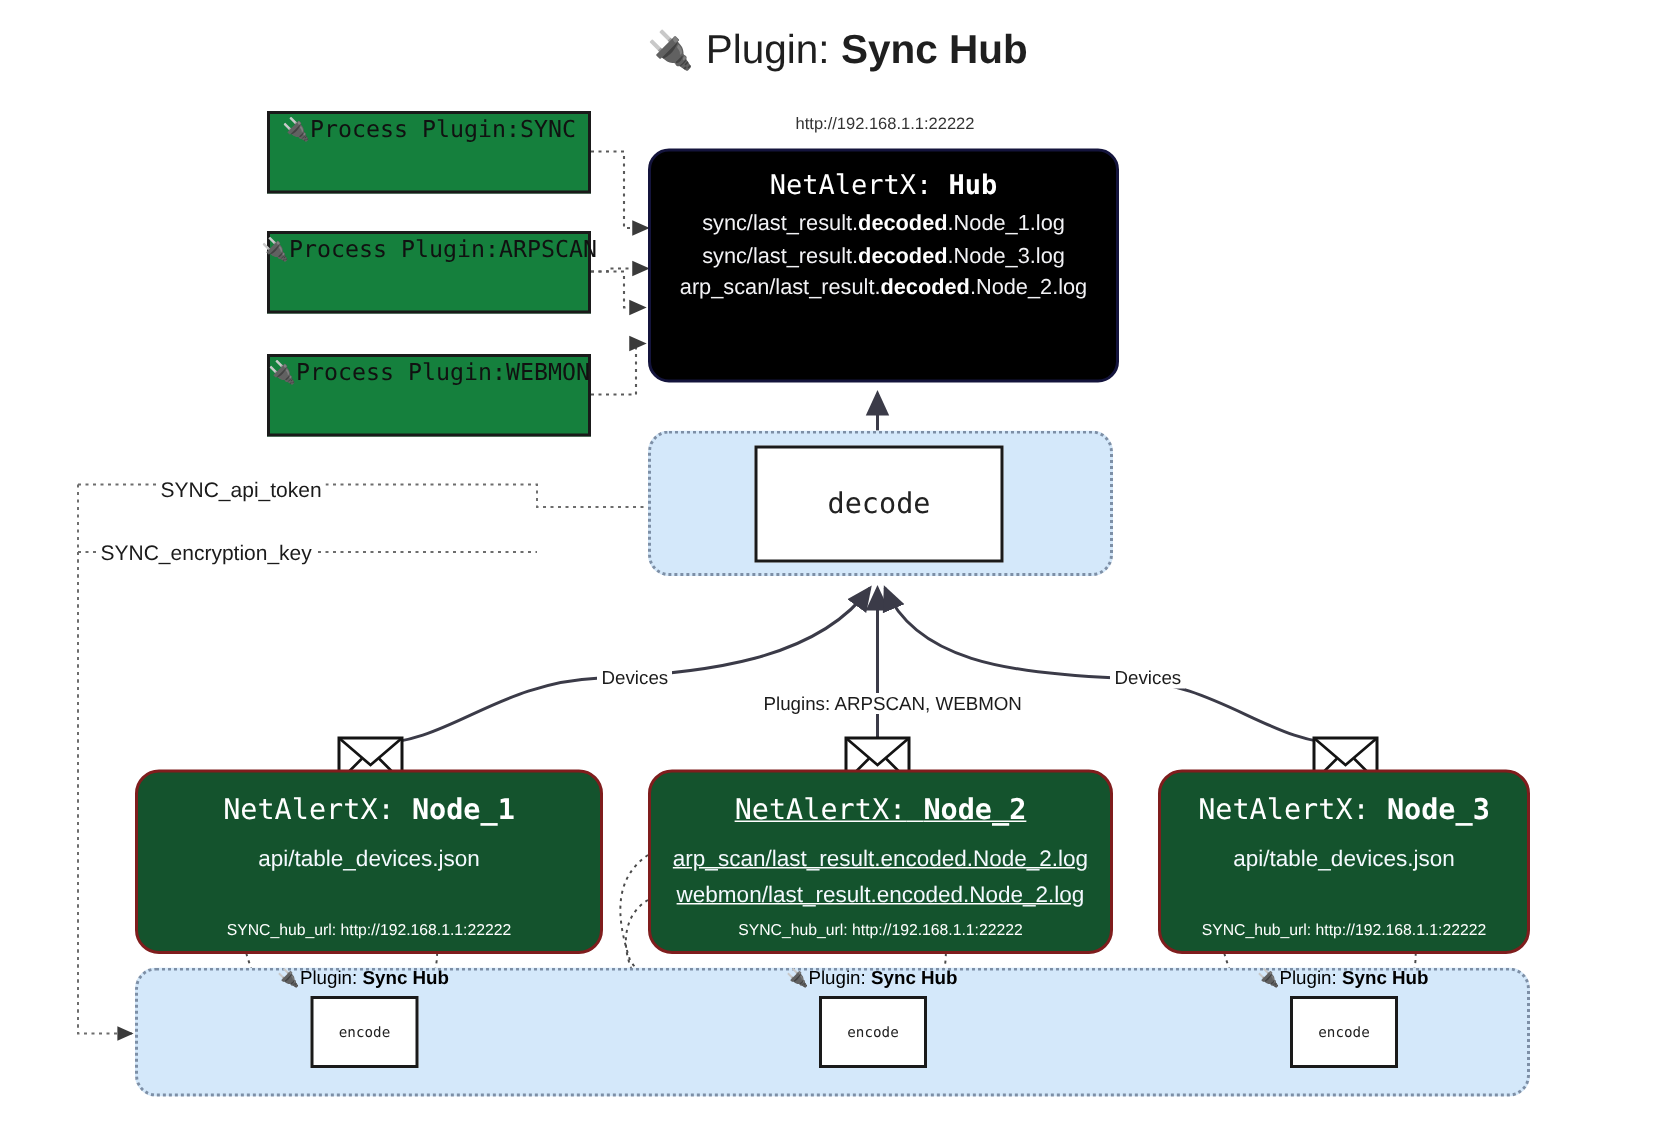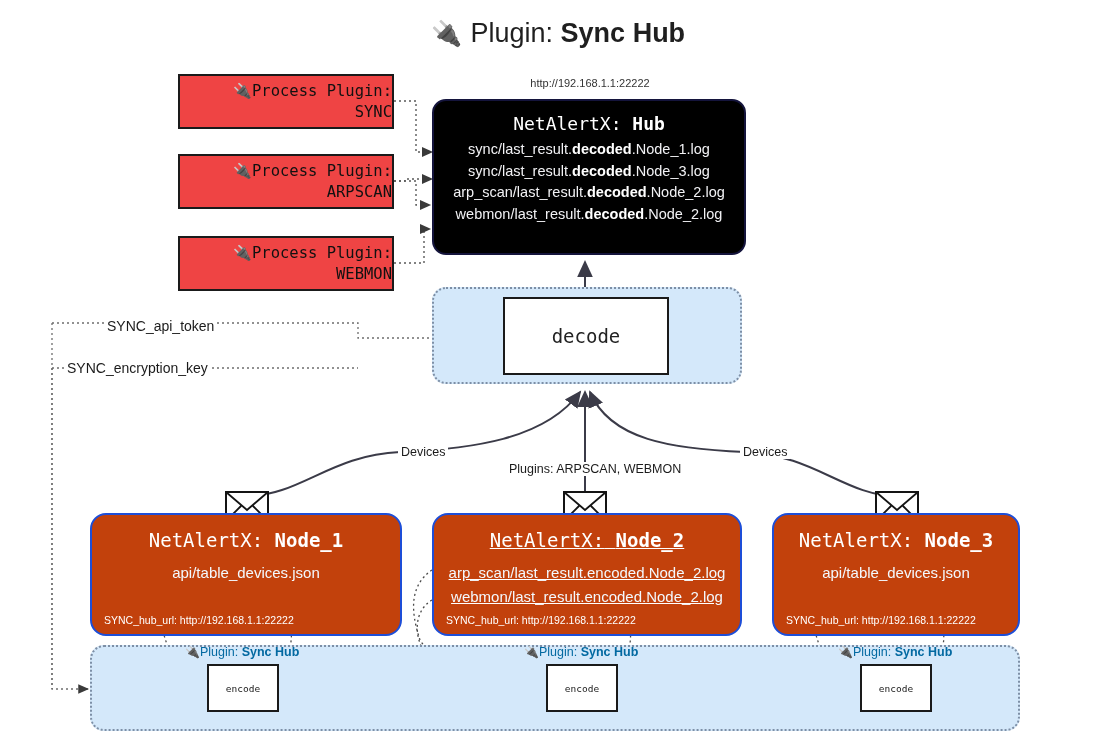--- a/index.html
+++ b/index.html
@@ -36,25 +36,25 @@
     left: 430px; top: 77px; width: 320px;
     text-align: center;
     font-size: 11px;
     color: #333;
   }
 
   
   .proc-box {
     width: 216px; height: 55px;
     border: 2px solid #1a1a1a;
-    background: #ef4444;
+    background: #15803d;
     box-sizing: border-box;
     display: flex;
-    flex-direction: column;
-    align-items: flex-end;
+    flex-direction: row;
+    align-items: flex-start;
     justify-content: center;
     font-family: "DejaVu Sans Mono", "Liberation Mono", monospace;
     font-size: 15.5px;
     color: #111;
     line-height: 1.32;
   }
   .proc-box .l1 { white-space: nowrap; }
   .proc-box .l2 { white-space: nowrap; }
   .proc-box .plug { font-family: "DejaVu Sans", sans-serif; font-size: 15px; }
 
@@ -112,33 +112,33 @@
     color: #222;
   }
   #decode { left: 503px; top: 297px; width: 166px; height: 78px; font-size: 19px; }
   .encode-box { width: 72px; height: 48px; font-size: 9.5px; }
   #encode1 { left: 207px; top: 664px; }
   #encode2 { left: 546px; top: 664px; }
   #encode3 { left: 860px; top: 664px; }
 
   .plugin-cap {
     font-size: 12.5px;
-    color: #0369a1;
+    color: #000000;
     white-space: nowrap;
   }
   .plugin-cap b { font-weight: 700; }
   .plugin-cap .plug { font-size: 12px; }
   #cap1 { left: 185px; top: 645px; }
   #cap2 { left: 524px; top: 645px; }
   #cap3 { left: 838px; top: 645px; }
 
   
   .node {
-    background: #c2410c;
-    border: 2px solid #1d4ed8;
+    background: #14532d;
+    border: 2px solid #7f1d1d;
     border-radius: 16px;
     box-sizing: border-box;
     color: #ffffff;
     padding-top: 14px;
   }
   .node .n-title {
     text-align: center;
     font-family: "DejaVu Sans Mono", "Liberation Mono", monospace;
     font-size: 19px;
     white-space: nowrap;
@@ -152,21 +152,22 @@
   }
   .node .n-line {
     text-align: center;
     font-size: 15px;
     color: #f4f9fe;
     white-space: nowrap;
     line-height: 1;
   }
   .node .n-foot {
     position: absolute;
-    left: 12px; right: 0; bottom: 8px;
+    left: 0; right: 0; bottom: 8px;
+    text-align: center;
     font-size: 10.5px;
     color: #ffffff;
     white-space: nowrap;
     margin-top: 12px;
   }
   #node1 { left: 90px; top: 513px; width: 312px; height: 123px; }
   #node2 { left: 432px; top: 513px; width: 310px; height: 123px; text-decoration: underline; }
   #node3 { left: 772px; top: 513px; width: 248px; height: 123px; border-radius: 16px; }
 
   
@@ -289,21 +290,20 @@
   </div>
 
   <div class="abs" id="hub">
     <div class="hub-title">
       <span>NetAlertX:</span> <b>Hub</b>
     </div>
     <div class="loglist">
       <div class="logline"><span>sync/last_result.</span><b>decoded</b><span>.Node_1.log</span></div>
       <div class="logline"><span>sync/last_result.</span><b>decoded</b><span>.Node_3.log</span></div>
       <div class="logline"><span>arp_scan/last_result.</span><b>decoded</b><span>.Node_2.log</span></div>
-      <div class="logline"><span>webmon/last_result.</span><b>decoded</b><span>.Node_2.log</span></div>
     </div>
   </div>
 
   <div class="abs lightbox" id="decode-wrap"></div>
   <div class="abs white-box" id="decode">decode</div>
 
   <div class="abs edge-label" id="lbl-token">SYNC_api_token</div>
   <div class="abs edge-label" id="lbl-enckey">SYNC_encryption_key</div>
 
   <div class="abs edge-label" id="lbl-dev-left">Devices</div>

